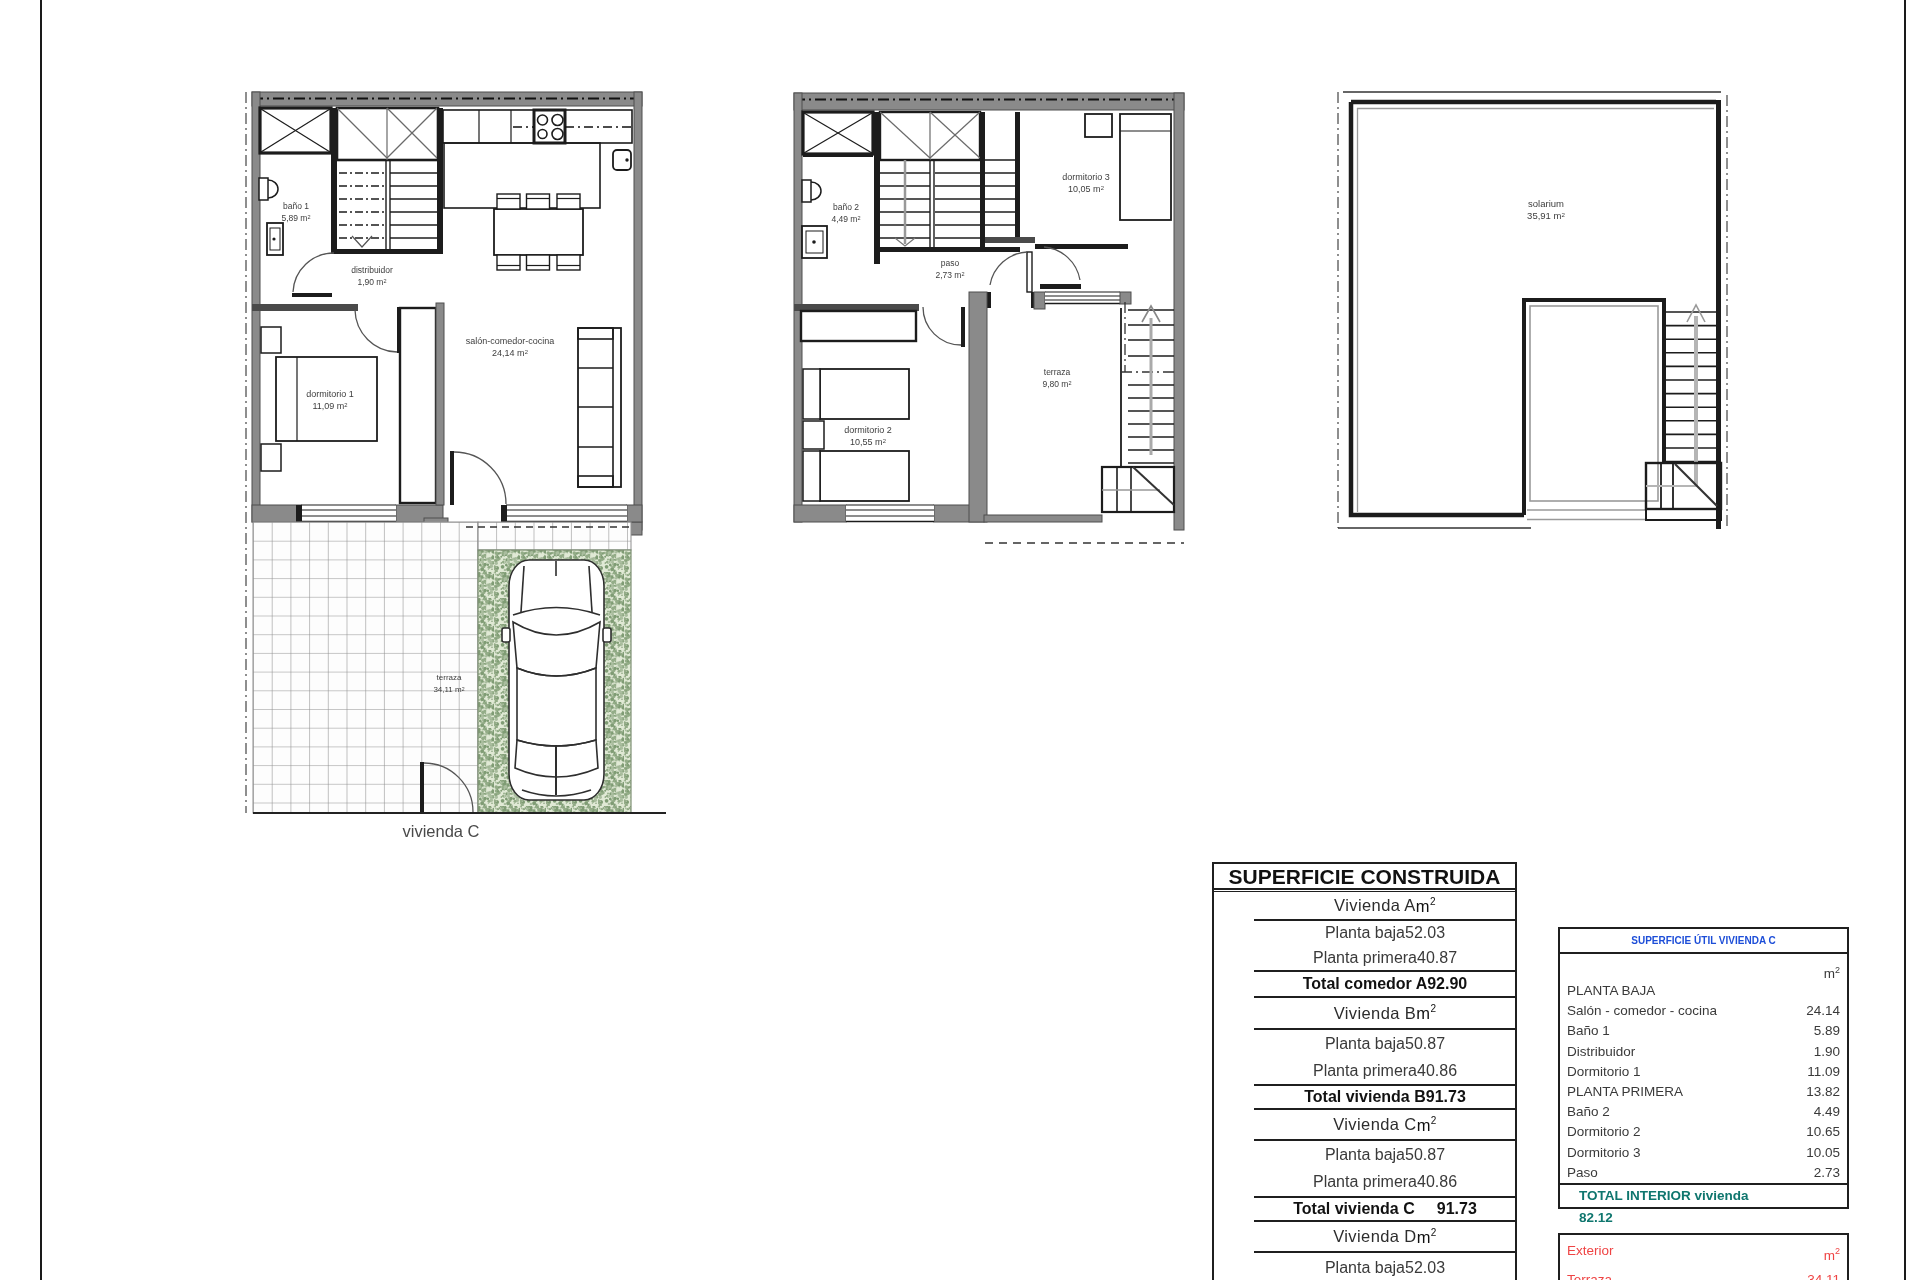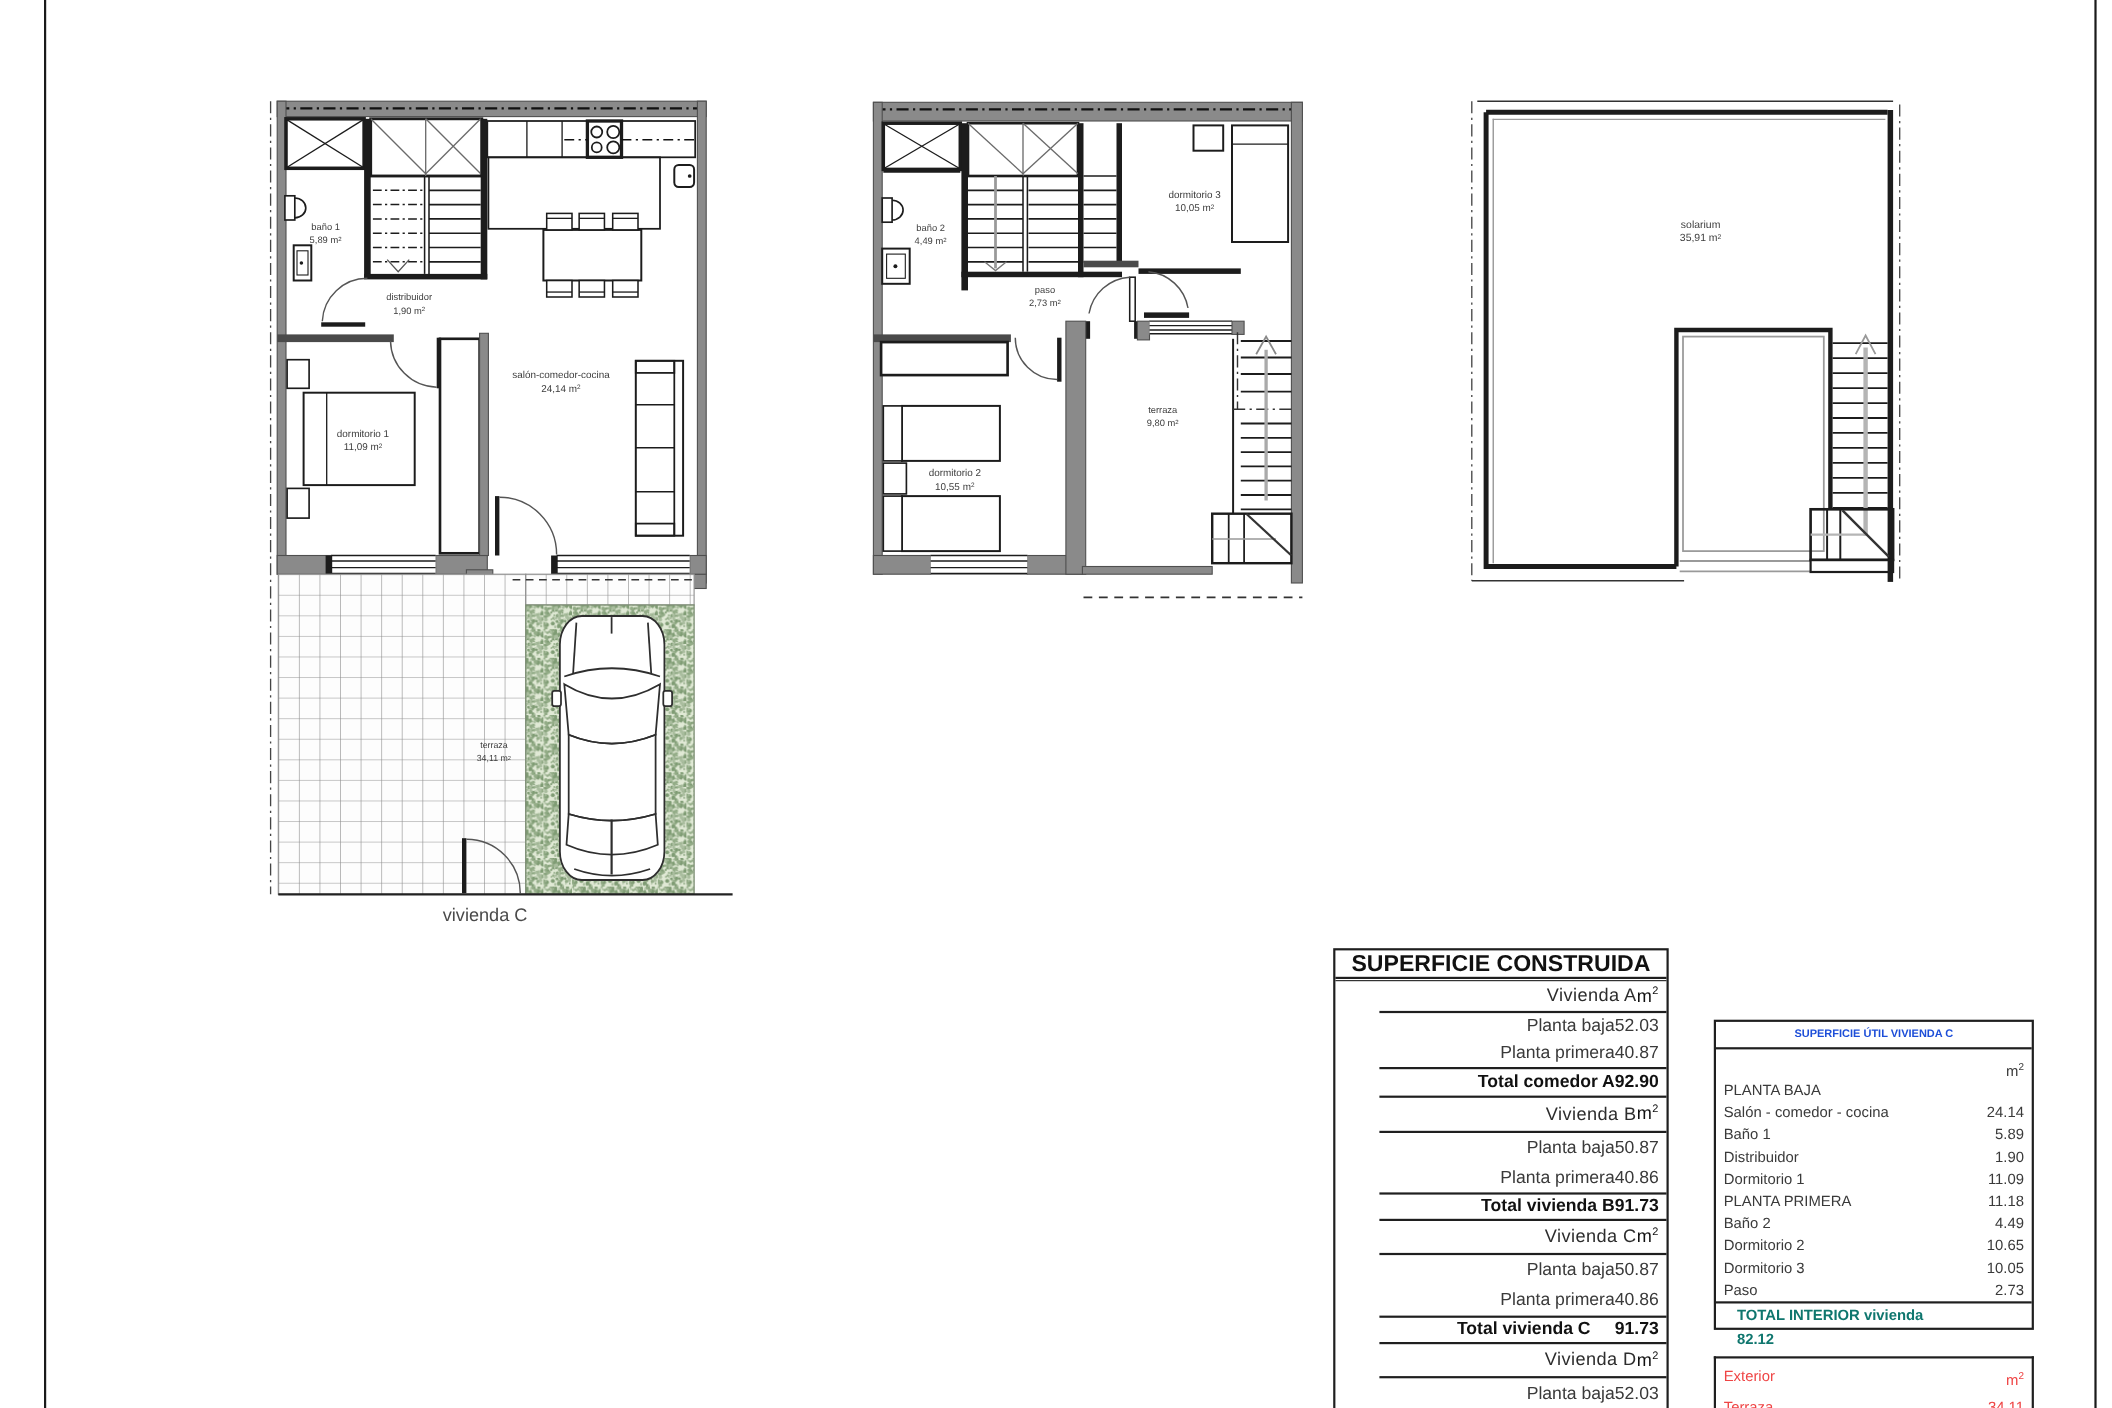--- a/index.html
+++ b/index.html
@@ -3,21 +3,21 @@
 <style>
 html,body{margin:0;padding:0;width:1920px;height:1280px;background:#fff;overflow:hidden;
  font-family:"Liberation Sans",sans-serif;}
 #page{position:relative;width:1920px;height:1280px;background:#fff;}
 .vline{position:absolute;top:0;width:2px;height:1280px;background:#1a1a1a;}
 #t1{position:absolute;left:1212px;top:862px;width:301px;border:2px solid #1f1f1f;background:#fff;
  font-size:16px;color:#3a3a3a;}
 #t1 .hdr{height:24px;line-height:25px;text-align:center;font-weight:bold;color:#111;
  font-size:21px;border-bottom:2px solid #1f1f1f;}
 #t1 .hdrgap{height:1px;border-bottom:1px solid #1f1f1f;}
-#t1 .r,#t1 .viv,#t1 .tot{padding:0 7px 0 8px;display:flex;justify-content:flex-end;
+#t1 .r,#t1 .viv,#t1 .tot{padding:0 7px 0 8px;display:flex;justify-content:center;
  align-items:center;margin-left:40px;}
 #t1 .viv{font-size:16.5px;color:#2d2d2d;letter-spacing:0.4px;}
 #t1 .viv .v,#t1 .tot .v{color:#111;}
 #t1 .tot{color:#111;}
 #t1 sup{font-size:10px;}
 #t2{position:absolute;left:1558px;top:927px;width:287px;border:2px solid #1f1f1f;background:#fff;
  font-size:13.5px;color:#3a3a3a;}
 .hdr2{height:23px;line-height:24px;text-align:center;font-weight:bold;color:#1d4ed8;
  font-size:10px;border-bottom:2px solid #1f1f1f;}
 .m2row{height:27px;line-height:30px;padding:0 7px;text-align:right;}
@@ -745,21 +745,21 @@
 </div>
 
 <div id="t2">
  <div class="hdr2">SUPERFICIE ÚTIL VIVIENDA C</div>
  <div class="m2row"><span class="v">m<sup>2</sup></span></div>
  <div class="r2">PLANTA BAJA<span class="v"></span></div>
       <div class="r2">Salón - comedor - cocina<span class="v">24.14</span></div>
       <div class="r2">Baño 1<span class="v">5.89</span></div>
       <div class="r2">Distribuidor<span class="v">1.90</span></div>
       <div class="r2">Dormitorio 1<span class="v">11.09</span></div>
-      <div class="r2">PLANTA PRIMERA<span class="v">11.18</span></div>
+      <div class="r2">PLANTA PRIMERA<span class="v">13.82</span></div>
       <div class="r2">Baño 2<span class="v">4.49</span></div>
       <div class="r2">Dormitorio 2<span class="v">10.65</span></div>
       <div class="r2">Dormitorio 3<span class="v">10.05</span></div>
       <div class="r2">Paso<span class="v">2.73</span></div>
  <div class="tot2">
         <b>TOTAL INTERIOR vivienda</b>
         <span class="v"><b>82.12</b></span>
       </div>
 </div>
 

